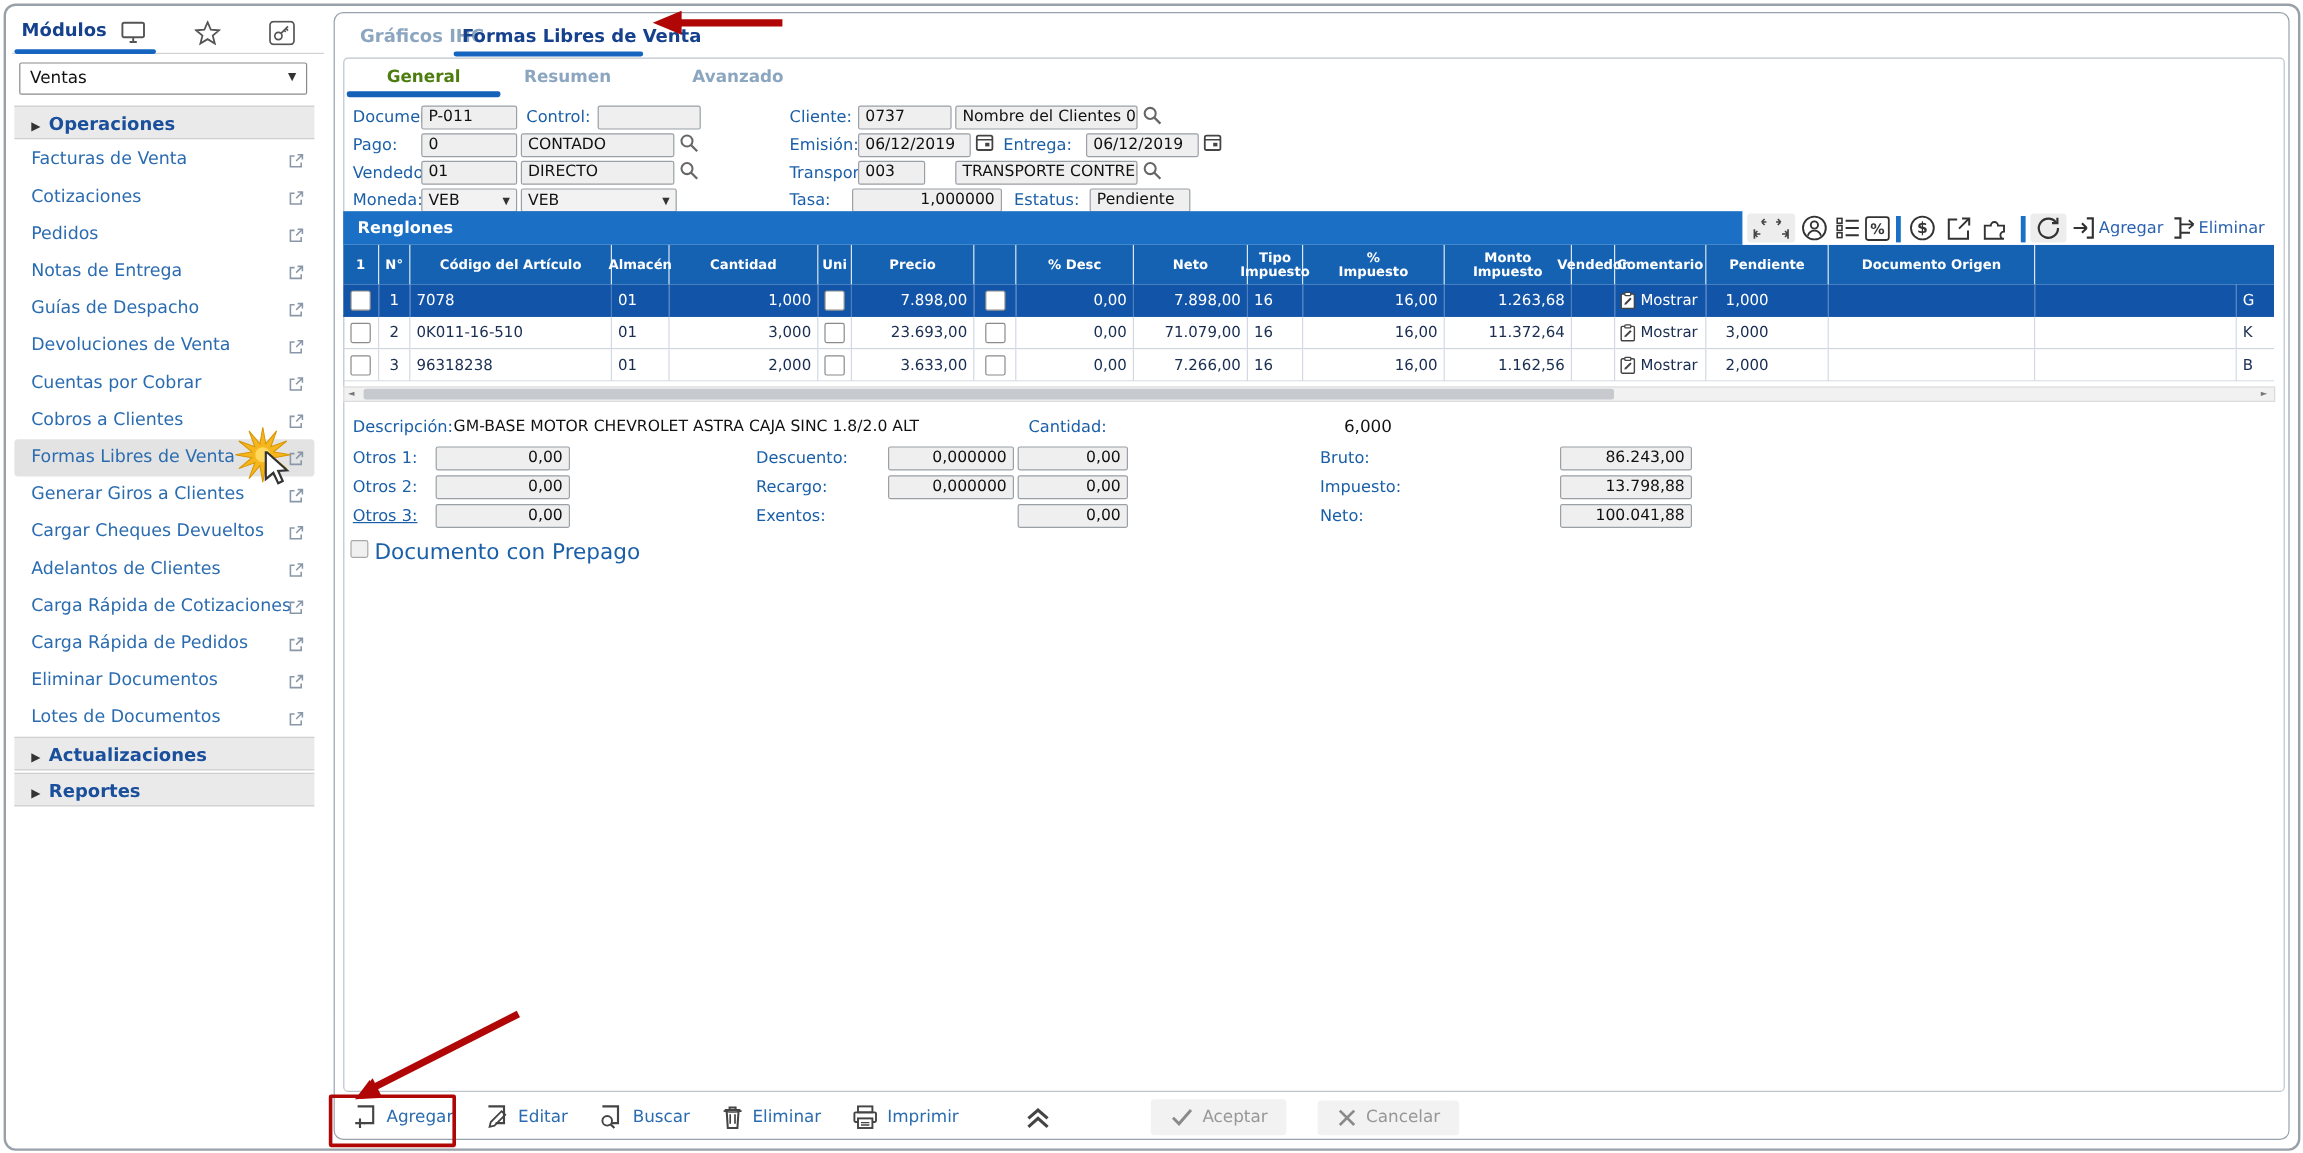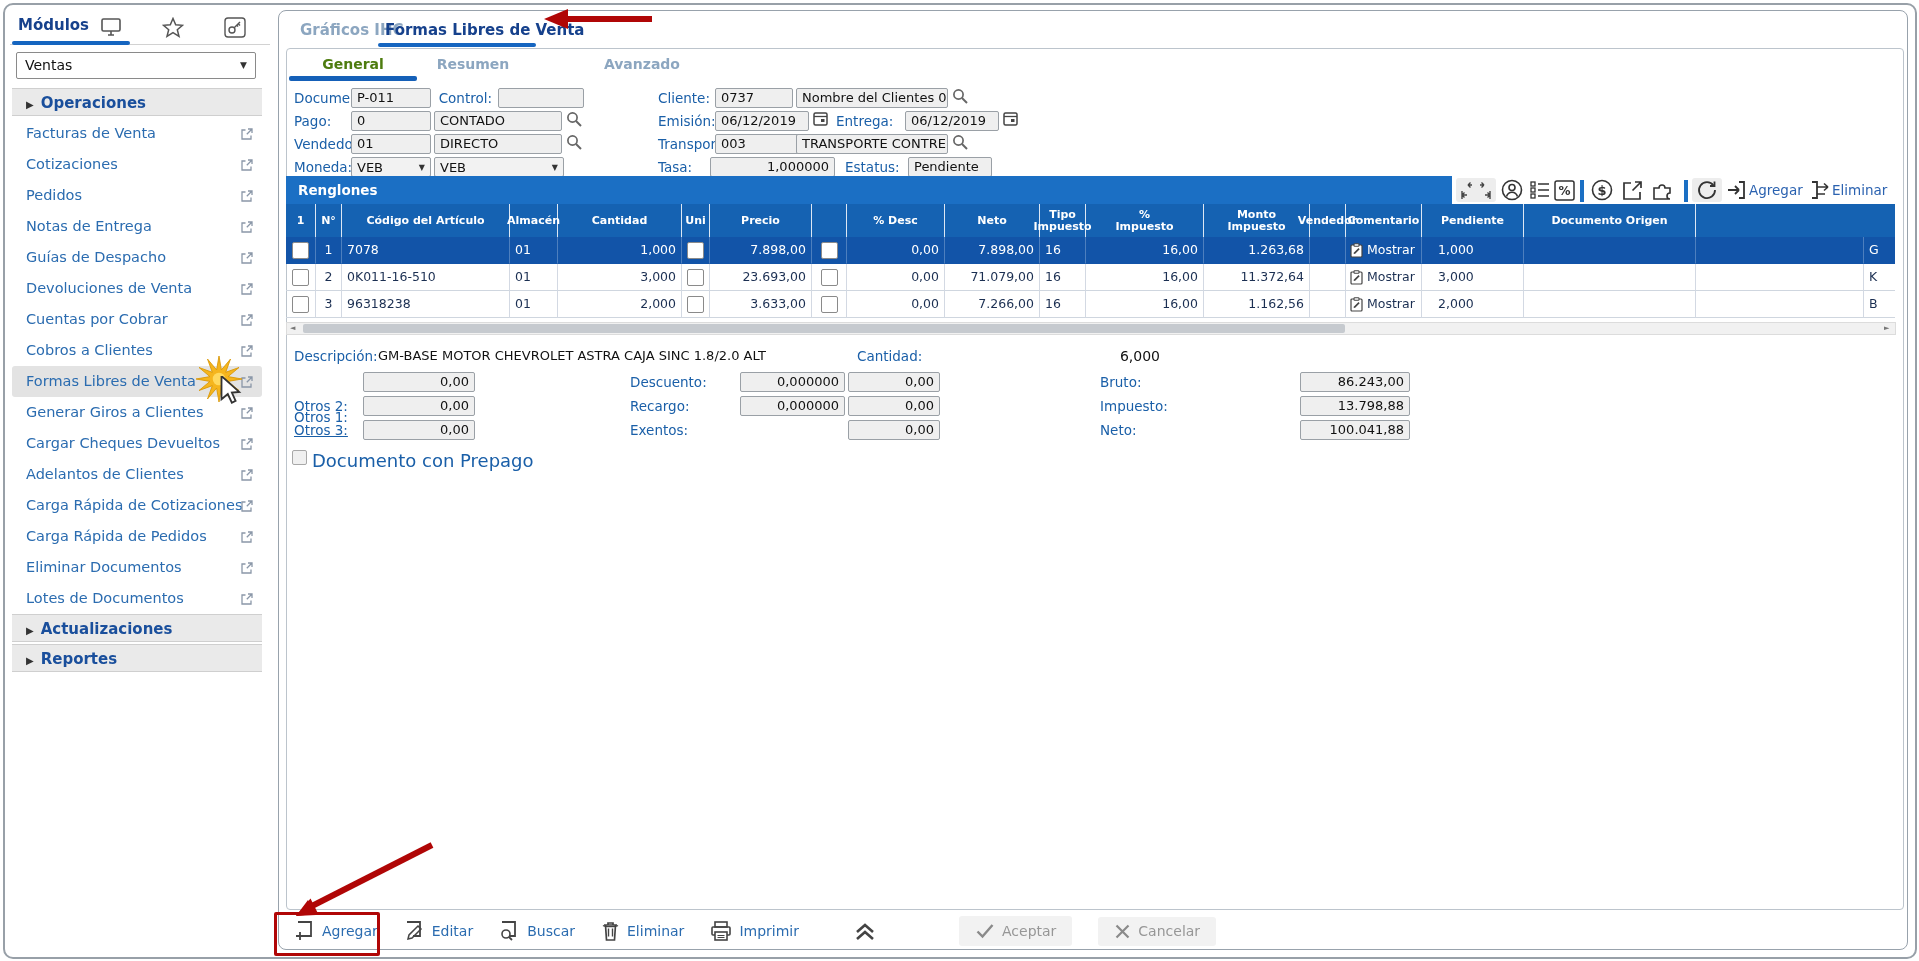--- a/index.html
+++ b/index.html
@@ -20,21 +20,21 @@
   
   #panel{left:278px;top:10px;width:1630px;height:940px;border:1.5px solid #98a2ac;border-radius:8px;box-sizing:border-box;}
   .maintab{top:21px;font-size:15px;font-weight:bold;white-space:nowrap;}
   #maintab-graficos{left:300px;color:#8ca6c0;}
   #maintab-formas{left:385px;color:#16418c;}
   #maintab-underline{left:378px;top:43px;width:158px;height:4px;background:#1565c0;border-radius:2px;}
   #content-panel{left:286px;top:48px;width:1618px;height:862px;border:1px solid #bcc4cc;border-radius:4px;box-sizing:border-box;}
   .subtab{top:56px;width:130px;text-align:center;font-size:14px;font-weight:bold;}
   #subtab-general{left:288px;color:#4d7c0f;}
   #subtab-resumen{left:408px;color:#8ca6c0;}
-  #subtab-avanzado{left:550px;color:#8ca6c0;text-align:right;}
+  #subtab-avanzado{left:550px;color:#8ca6c0;}
   #subtab-underline{left:289px;top:76px;width:128px;height:4.5px;background:#1560b8;border-radius:2px;}
   
   .lbl{font-size:13.5px;color:#1a5fa8;white-space:nowrap;}
   .fld{height:20px;background:#efefef;border:1px solid #9aa0a6;border-radius:2px;font-size:13px;color:#111;padding:1px 5px;box-sizing:border-box;line-height:16px;white-space:nowrap;overflow:hidden;}
   .fld.white{background:#fff;}
   .fld.num{text-align:right;}
   .selbox{height:20px;background:#f2f2f2;border:1px solid #9aa0a6;border-radius:2px;font-size:13px;color:#111;box-sizing:border-box;display:flex;justify-content:space-between;align-items:center;padding:0 5px;}
   .selbox .dd{font-size:8px;color:#333;}
   
   #renglones-bar{left:286px;top:176px;width:1166px;height:28px;background:#1b6fc4;color:#fff;font-size:13.5px;font-weight:bold;line-height:28px;padding-left:12px;box-sizing:border-box;}
@@ -258,21 +258,21 @@
 <div class="abs lbl" style="left:294px;top:136px;">Vendedor:</div>
 <div class="abs fld" style="left:351px;top:134px;width:80px;">01</div>
 <div class="abs fld" style="left:434px;top:134px;width:128px;">DIRECTO</div>
 <span class="abs" style="left:565px;top:133px;">
     <svg width="18" height="18" viewBox="0 0 18 18">
       <circle cx="7.5" cy="7.5" r="4.6" fill="none" stroke="#666" stroke-width="1.7"></circle>
       <path d="M11 11l5 5" stroke="#666" stroke-width="1.9"></path>
     </svg>
   </span>
 <div class="abs lbl" style="left:658px;top:136px;">Transporte:</div>
-<div class="abs fld" style="left:715px;top:134px;width:90px;">003</div>
+<div class="abs fld" style="left:715px;top:134px;width:56px;">003</div>
 <div class="abs fld" style="left:796px;top:134px;width:152px;">TRANSPORTE CONTRERA</div>
 <span class="abs" style="left:951px;top:133px;">
     <svg width="18" height="18" viewBox="0 0 18 18">
       <circle cx="7.5" cy="7.5" r="4.6" fill="none" stroke="#666" stroke-width="1.7"></circle>
       <path d="M11 11l5 5" stroke="#666" stroke-width="1.9"></path>
     </svg>
   </span>
 
 <div class="abs lbl" style="left:294px;top:159px;">Moneda:</div>
 <div class="abs selbox" style="left:351px;top:157px;width:80px;">
@@ -493,21 +493,21 @@
 <div id="hscroll" class="abs"></div>
 <div class="abs scr-arrow" style="left:290px;">◄</div>
 <div id="hthumb" class="abs"></div>
 <div class="abs scr-arrow" style="left:1884px;">►</div>
 
 <div class="abs lbl" style="left:294px;top:348px;">Descripción:</div>
 <div class="abs sum-val" style="left:378px;top:348px;">GM-BASE MOTOR CHEVROLET ASTRA CAJA SINC 1.8/2.0 ALT</div>
 <div class="abs lbl" style="left:857px;top:348px;text-align:center;">Cantidad:</div>
 <div class="abs sum-val" style="left:1060px;top:348px;width:100px;text-align:right;font-size:14px;">6,000</div>
 
-<div class="abs lbl" style="left:294px;top:374px;margin-top:35px;">Otros 1:</div>
+<div class="abs lbl" style="left:294px;top:374px;">Otros 1:</div>
 <div class="abs fld num" style="left:363px;top:372px;width:112px;">0,00</div>
 <div class="abs lbl" style="left:630px;top:374px;">Descuento:</div>
 <div class="abs fld num" style="left:740px;top:372px;width:105px;">0,000000</div>
 <div class="abs fld num" style="left:848px;top:372px;width:92px;">0,00</div>
 <div class="abs lbl" style="left:1100px;top:374px;">Bruto:</div>
 <div class="abs fld num" style="left:1300px;top:372px;width:110px;">86.243,00</div>
 
 <div class="abs lbl" style="left:294px;top:398px;">Otros 2:</div>
 <div class="abs fld num" style="left:363px;top:396px;width:112px;">0,00</div>
 <div class="abs lbl" style="left:630px;top:398px;">Recargo:</div>

